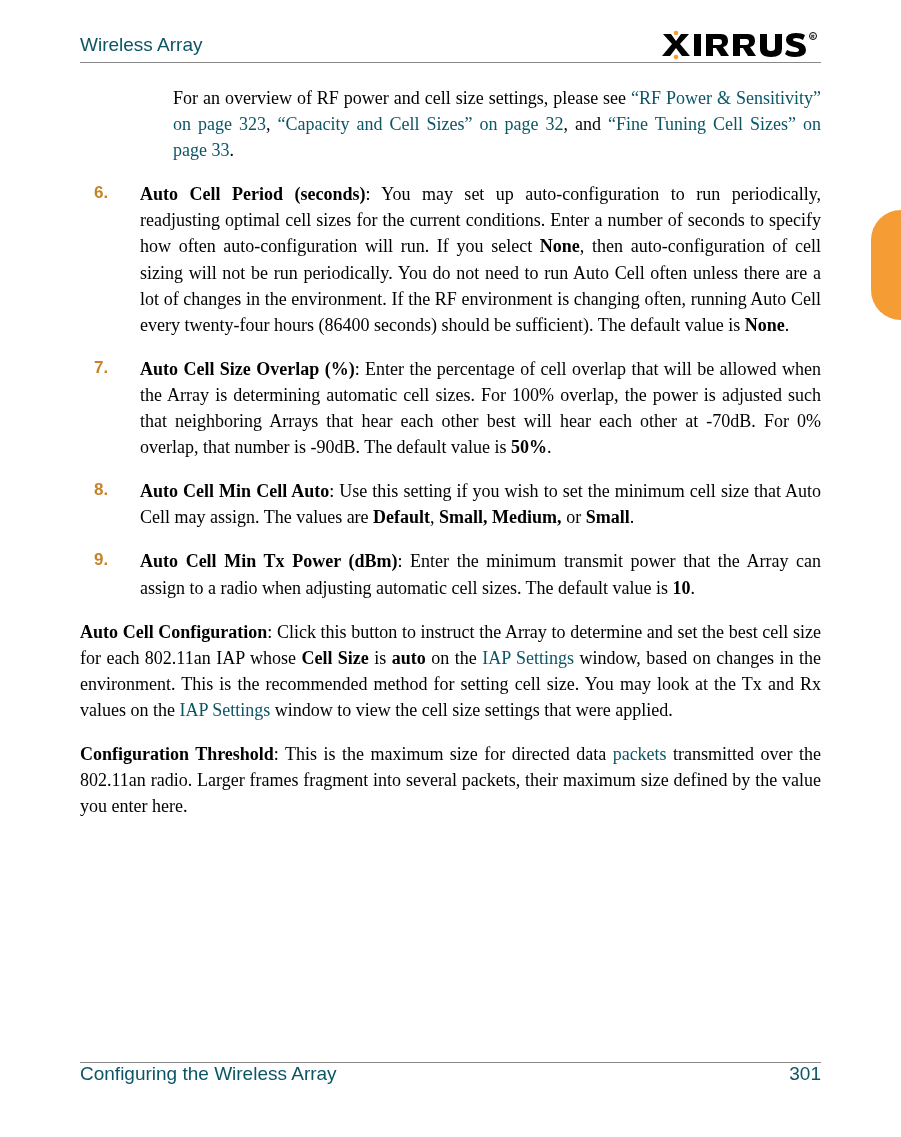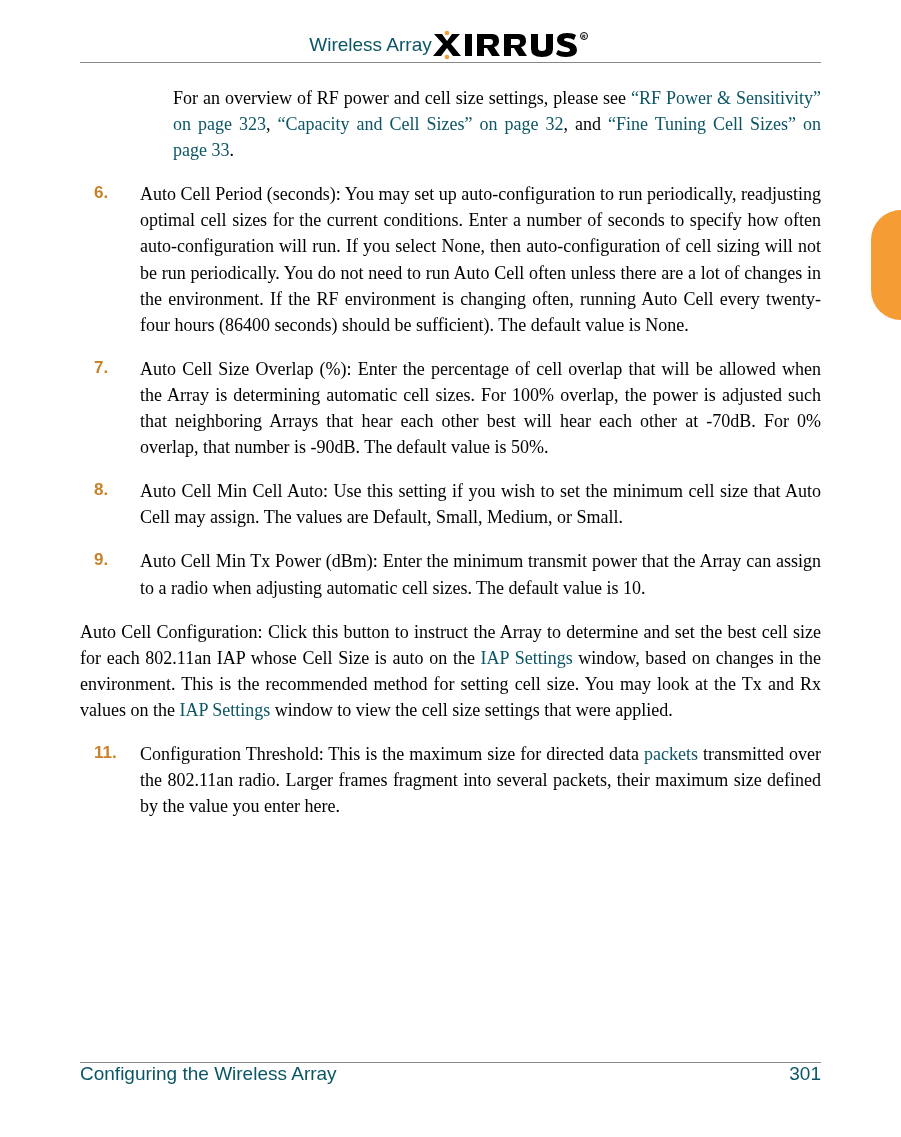--- a/index.html
+++ b/index.html
@@ -19,21 +19,21 @@
   .page {
     width: 100%;
     height: 100%;
     position: relative;
     padding: 30px 80px 0 80px;
   }
 
   
   .header-row {
     display: flex;
-    justify-content: center;
+    justify-content: space-between;
     align-items: center;
     border-bottom: 1px solid #888;
     padding-bottom: 2px;
     margin-bottom: 22px;
   }
   .header-title {
     color: #0b5565;
     font-family: Arial, Helvetica, sans-serif;
     font-size: 19px;
   }
@@ -72,21 +72,21 @@
     font-weight: bold;
     font-family: Arial, Helvetica, sans-serif;
     font-size: 17px;
     width: 60px;
     min-width: 60px;
     padding-left: 14px;
   }
   .li-body { flex: 1 1 auto; }
 
   .link { color: #0b5565; }
-  strong { font-weight: 400; }
+  strong { font-weight: 700; }
 
   
   .footer {
     position: absolute;
     left: 80px;
     right: 80px;
     bottom: 52px;
     border-top: 1px solid #888;
     display: flex;
     justify-content: space-between;
@@ -158,21 +158,20 @@
       </div>
     </div>
 
     <div class="list-item">
       <div class="li-body">
         <strong>Auto Cell Configuration</strong><span>: Click this button to instruct the Array to determine and set the best cell size for each 802.11an IAP whose </span><strong>Cell Size</strong><span> is </span><strong>auto</strong><span> on the </span><span class="link">IAP Settings</span><span> window, based on changes in the environment. This is the recommended method for setting cell size. You may look at the Tx and Rx values on the </span><span class="link">IAP Settings</span><span> window to view the cell size settings that were applied.</span>
       </div>
     </div>
 
     <div class="list-item">
-      <div class="num">11.</div>
       <div class="li-body">
         <strong>Configuration Threshold</strong><span>: This is the maximum size for directed data </span><span class="link">packets</span><span> transmitted over the 802.11an radio. Larger frames fragment into several packets, their maximum size defined by the value you enter here.</span>
       </div>
     </div>
 
   </div>
 
   <div class="footer">
     <div>Configuring the Wireless Array</div>
     <div>301</div>

